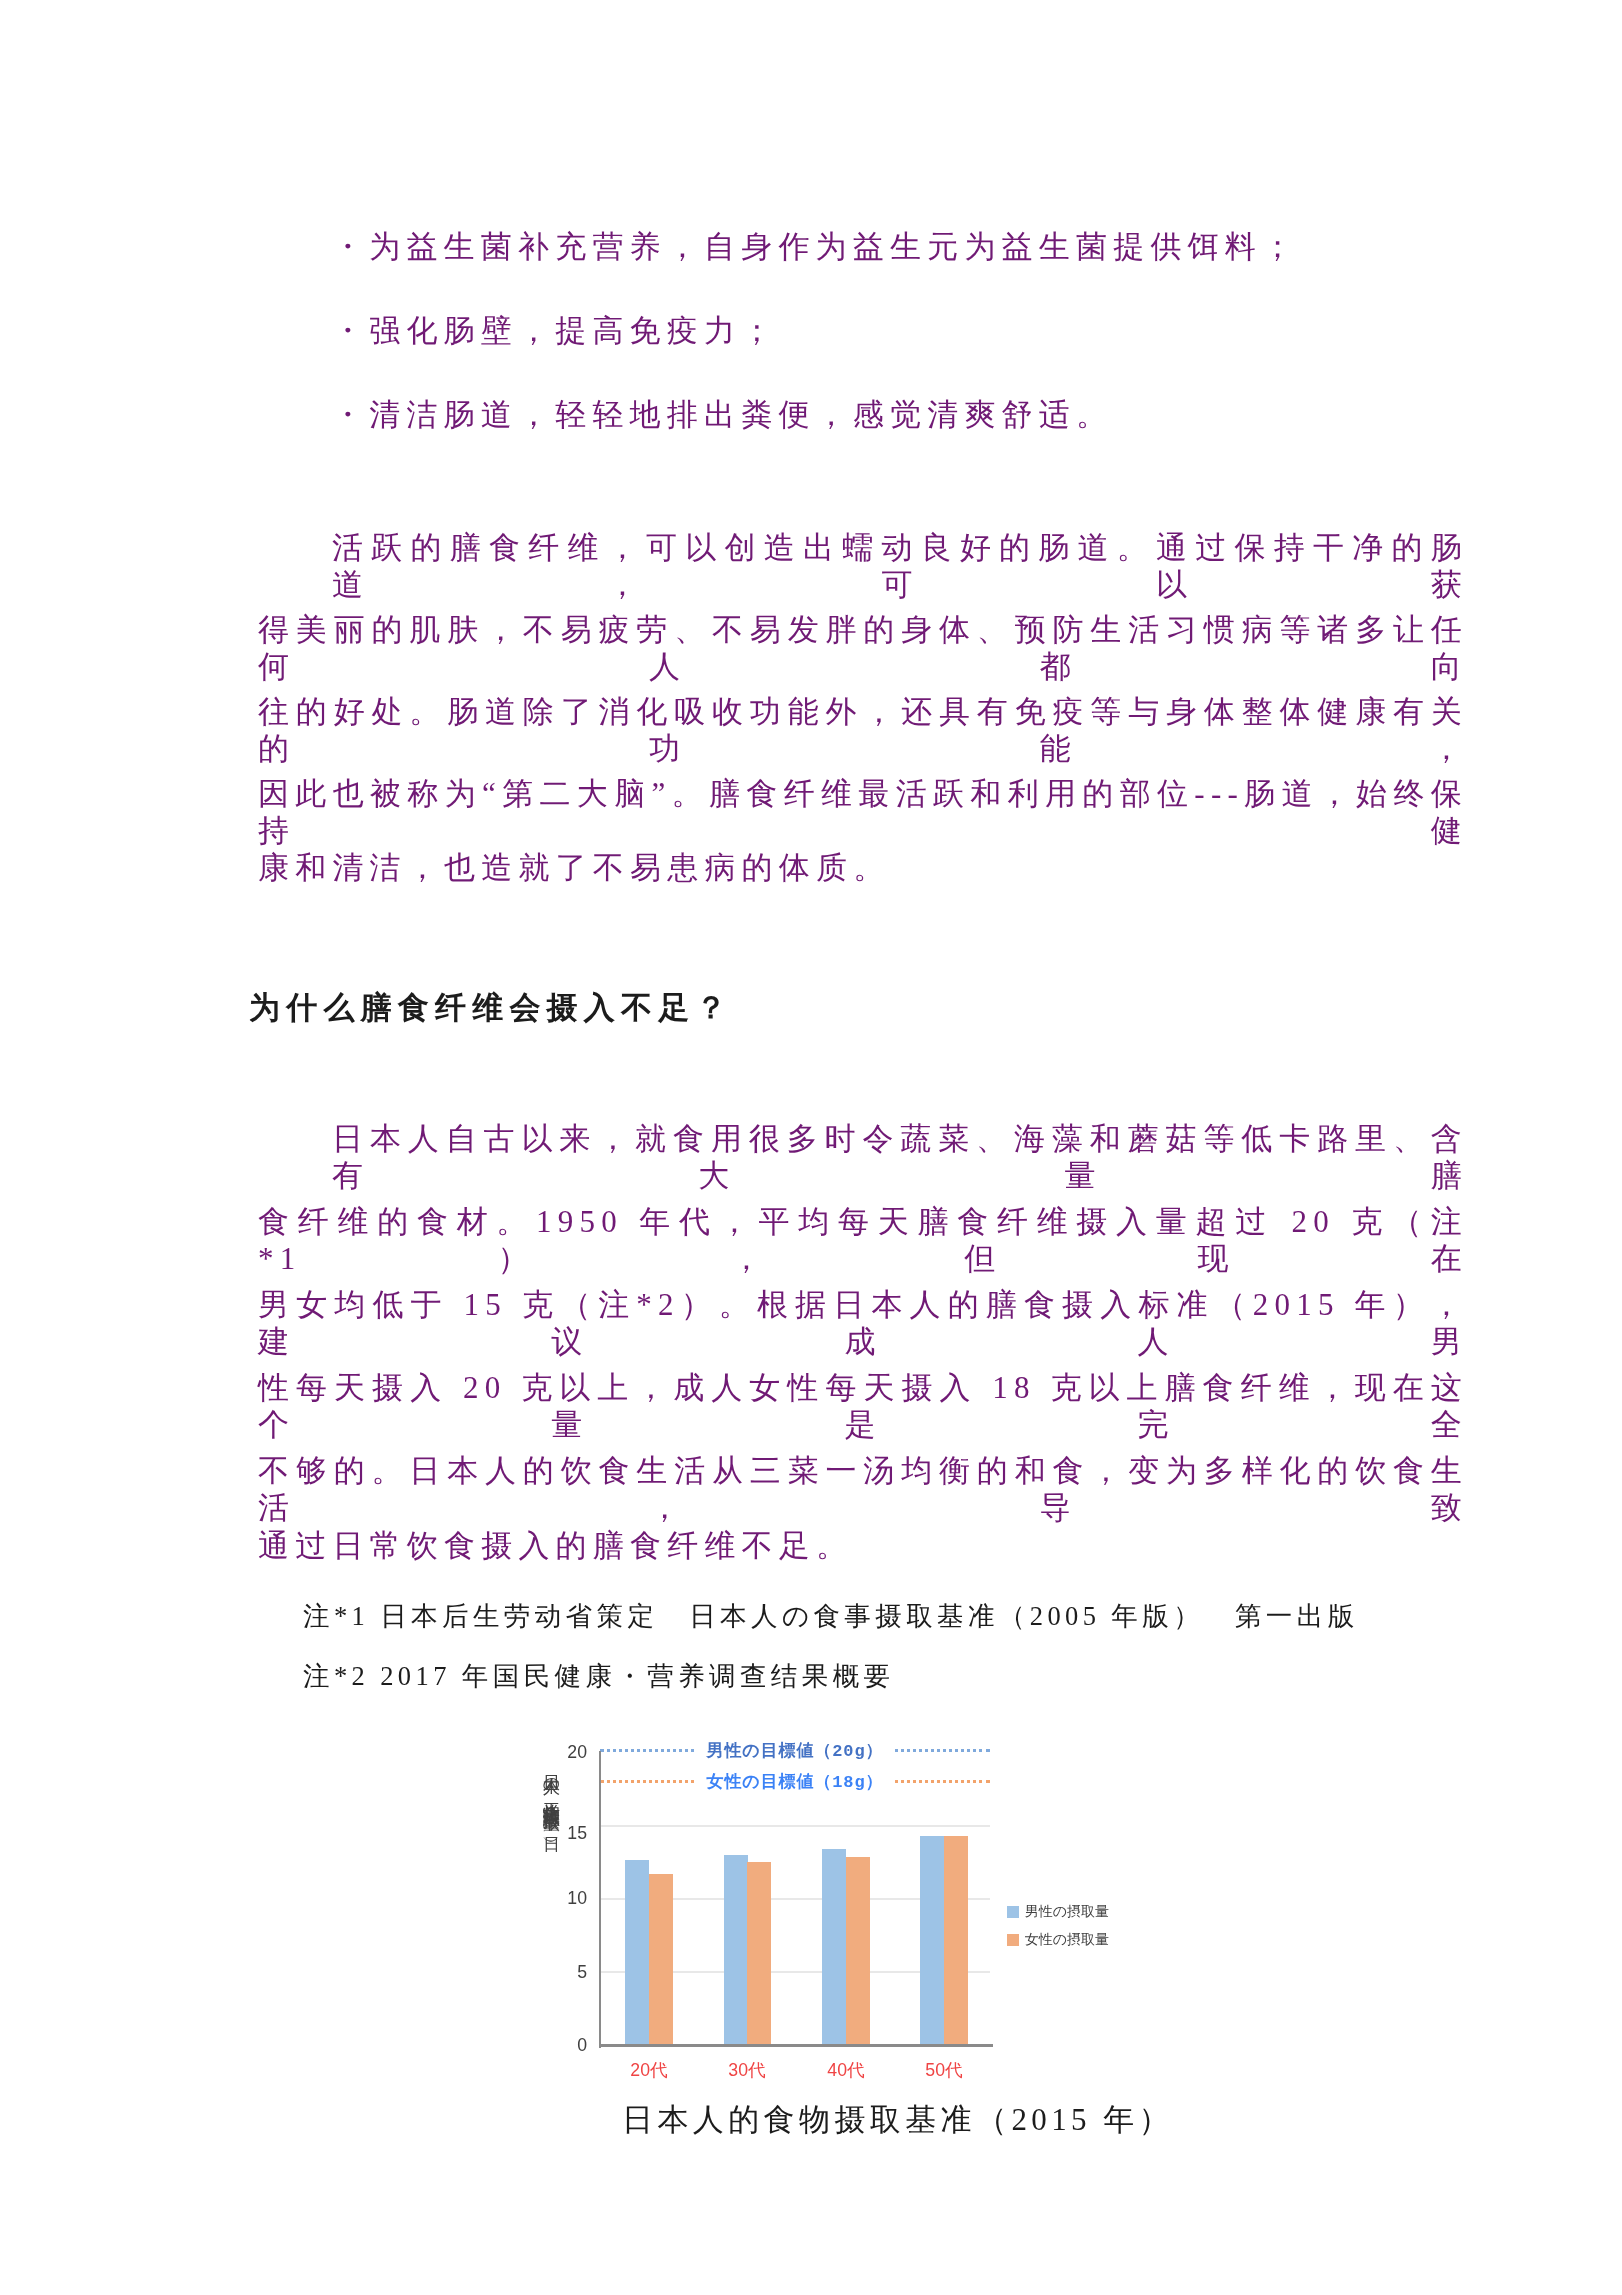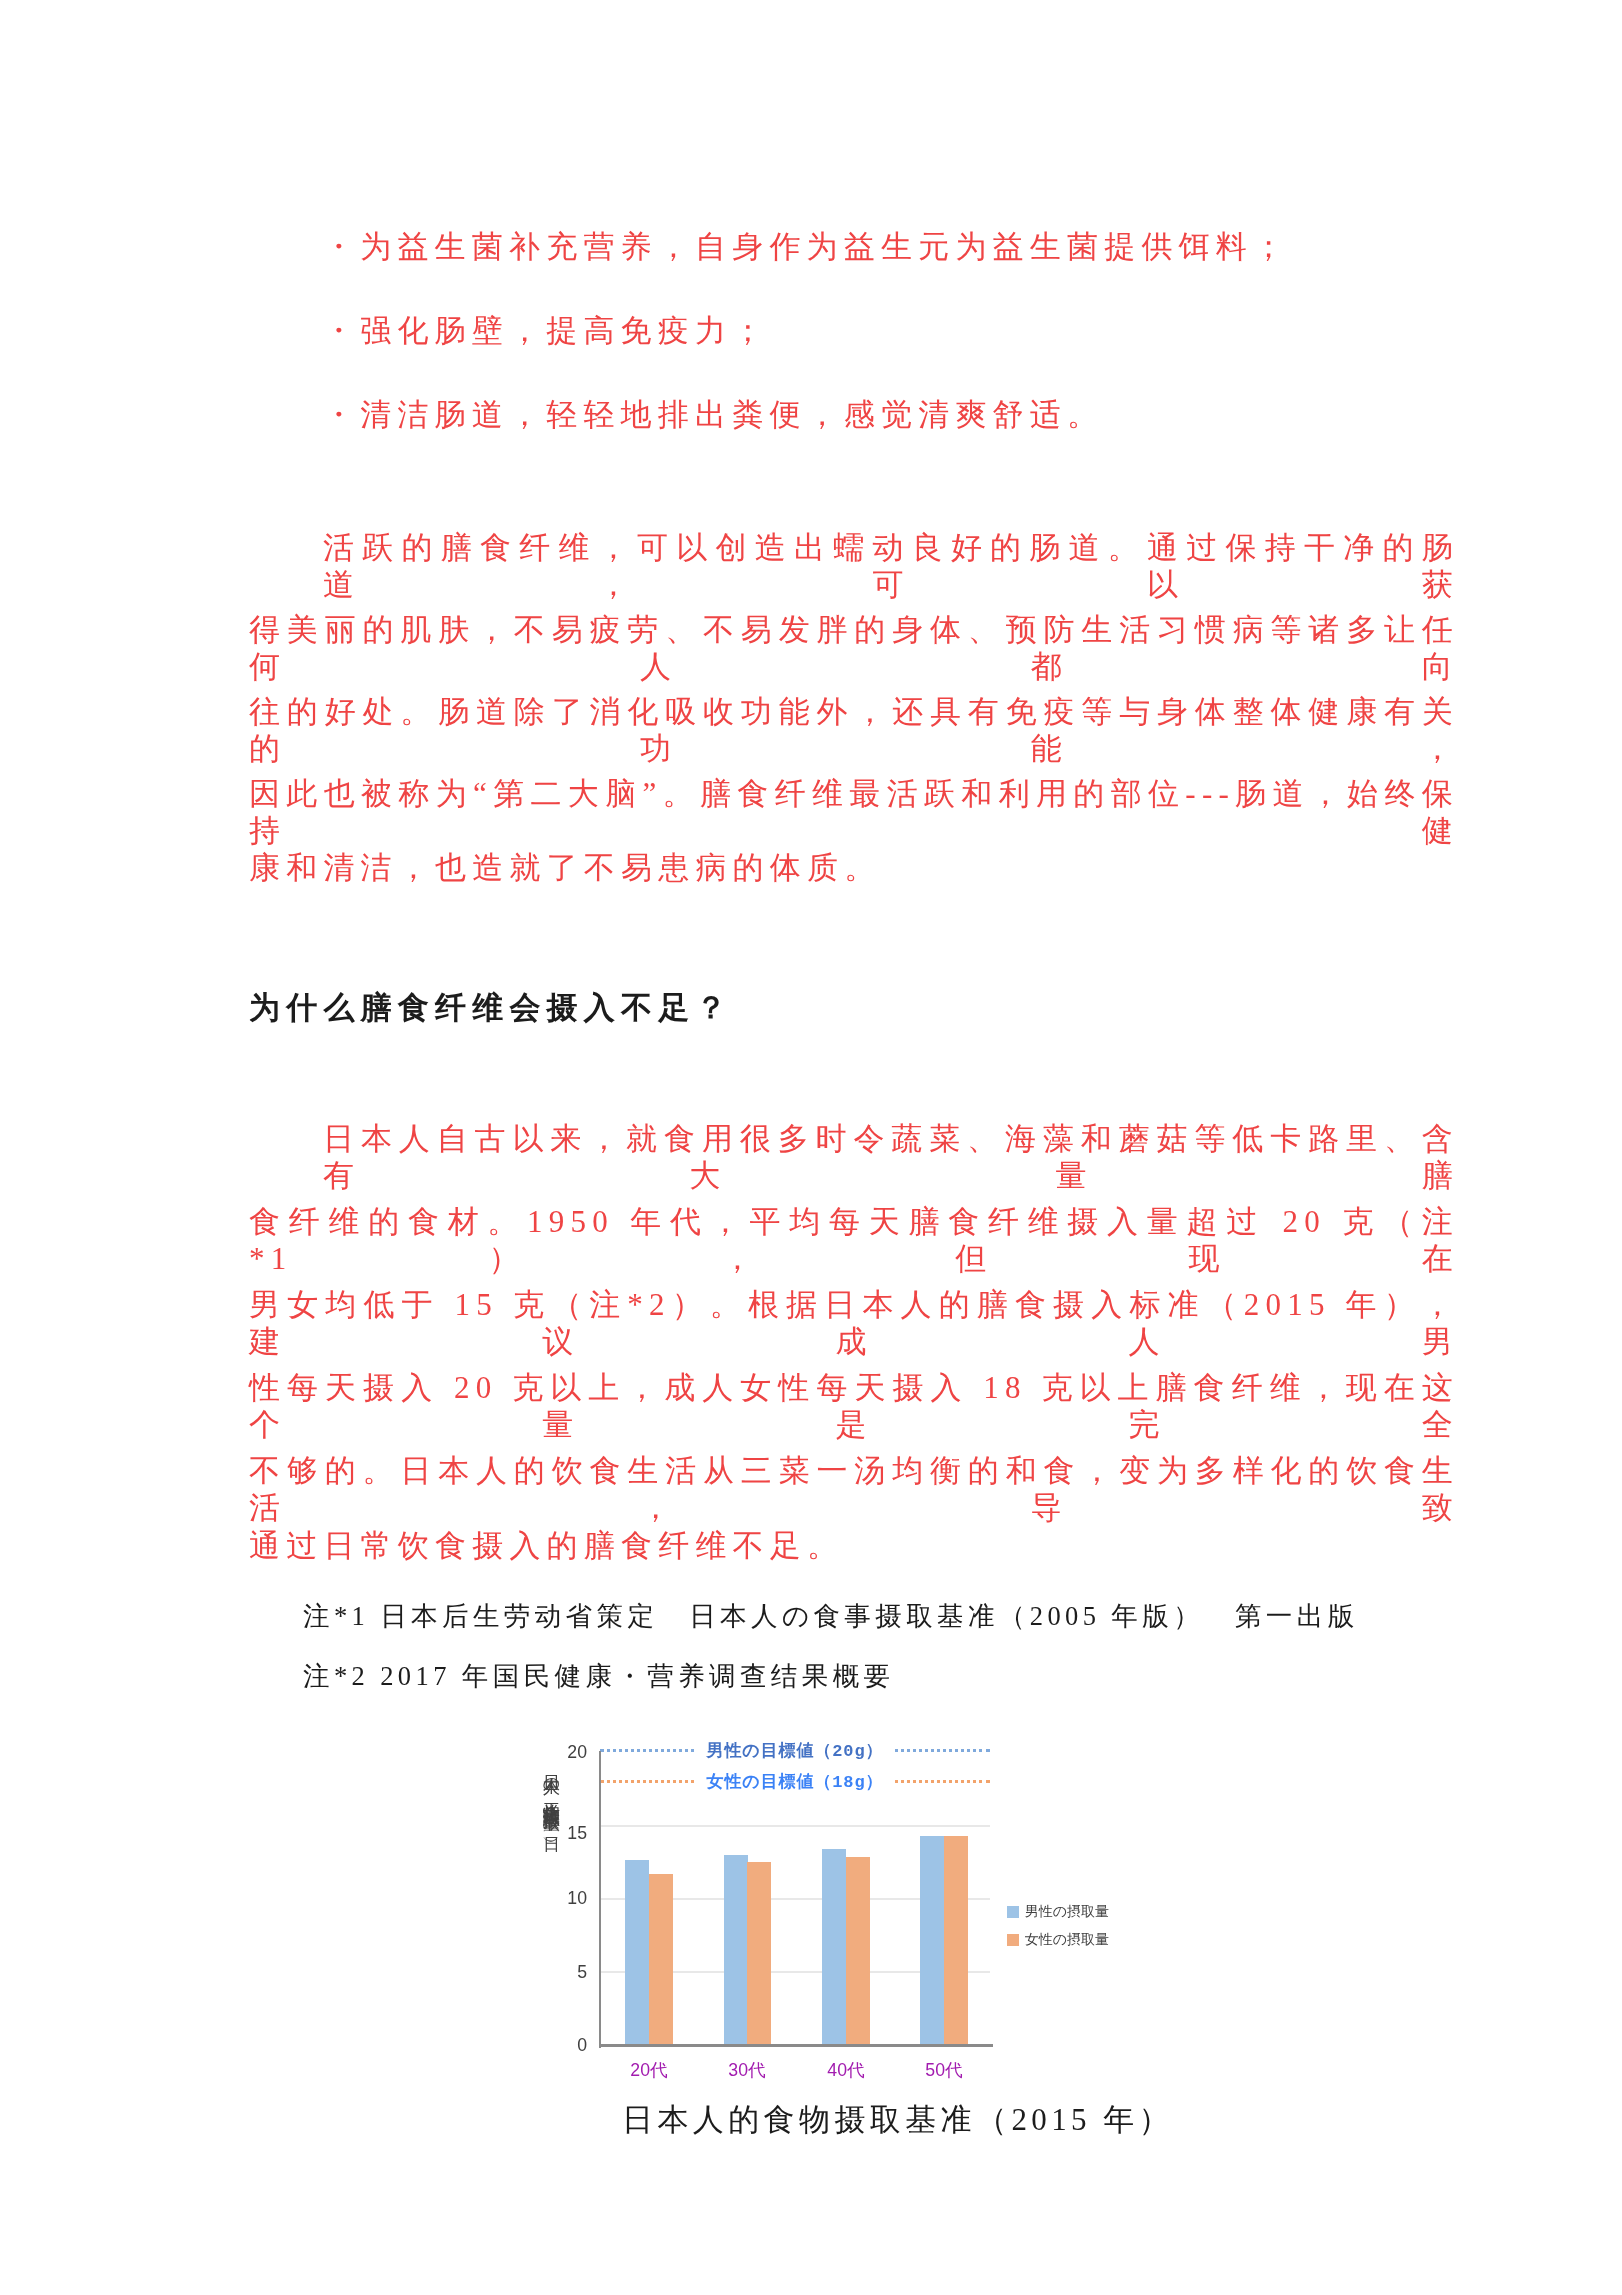--- a/index.html
+++ b/index.html
@@ -7,26 +7,26 @@
     position:relative;
     width:1623px;height:2295px;
     background:#ffffff;
     overflow:hidden;
     font-family:"Liberation Serif", serif;
     color:#1c1c1c;
   }
   
   .bline{
     position:absolute;
-    left:249px;
+    left:258px;
     width:1210px;
     font-size:31px;
     line-height:37px;
     letter-spacing:6.2px;
-    color:#ef4444;
+    color:#701a75;
     box-sizing:border-box;
   }
   .fill{text-align:justify;text-align-last:justify;margin-top:8px;}
   .indent{padding-left:74px;}
   .heading{
     position:absolute;
     left:249px;
     font-size:31px;
     font-weight:bold;
     letter-spacing:6.2px;
@@ -48,21 +48,21 @@
   
   .chart-layer{position:absolute;left:0;top:0;width:1623px;height:2295px;}
   .gridline{position:absolute;height:1.8px;background:#e8e8e8;}
   .axisline{position:absolute;background:#8a8a8a;}
   .ytick{
     position:absolute;left:530px;width:57px;text-align:right;
     font-family:"Liberation Sans",sans-serif;font-size:17.7px;color:#404040;line-height:19.4px;
   }
   .xtick{
     position:absolute;width:88px;text-align:center;
-    font-family:"Liberation Sans",sans-serif;font-size:17.7px;color:#a21caf;line-height:19.4px;
+    font-family:"Liberation Sans",sans-serif;font-size:17.7px;color:#ef4444;line-height:19.4px;
   }
   .bar{position:absolute;}
   .ylabel{
     position:absolute;left:540px;top:1762px;height:291px;
     writing-mode:vertical-rl;text-orientation:mixed;
     font-family:"Liberation Sans",sans-serif;font-size:17px;color:#404040;
     letter-spacing:1.8px;
   }
   .refline{
     position:absolute;left:600px;width:390px;height:0;

